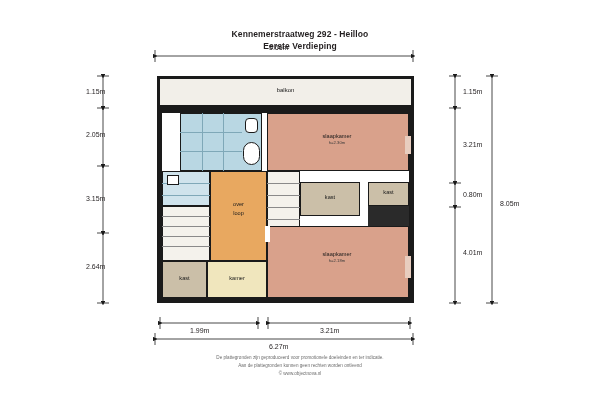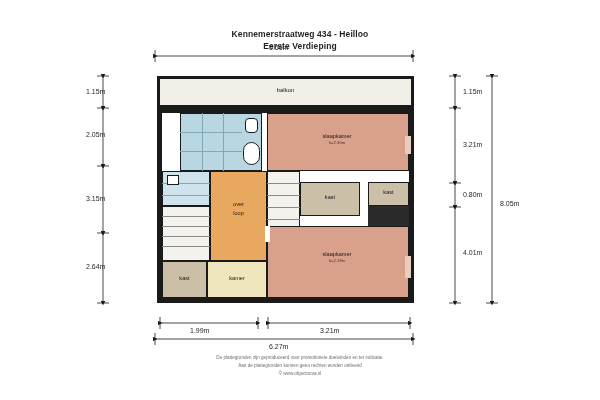--- a/index.html
+++ b/index.html
@@ -89,21 +89,21 @@
   }
   .balkon-label {
     font-size: 6px;
   }
 </style>
 </head>
 <body>
 
 <div id="page">
 
-  <div class="title" id="title-main">Kennemerstraatweg 434 - Heilloo</div>
+  <div class="title" id="title-main">Kennemerstraatweg 292 - Heilloo</div>
   <div class="title" id="title-sub">Eerste Verdieping</div>
 
   <svg id="dimsvg">
     <defs>
       <marker id="ah" markerWidth="6" markerHeight="6" refX="3" refY="3" orient="auto">
         <path d="M0,0 L6,3 L0,6 Z" fill="#1a1a1a"></path>
       </marker>
     </defs>
     <g stroke="#1a1a1a" stroke-width="0.8" fill="none">
 

